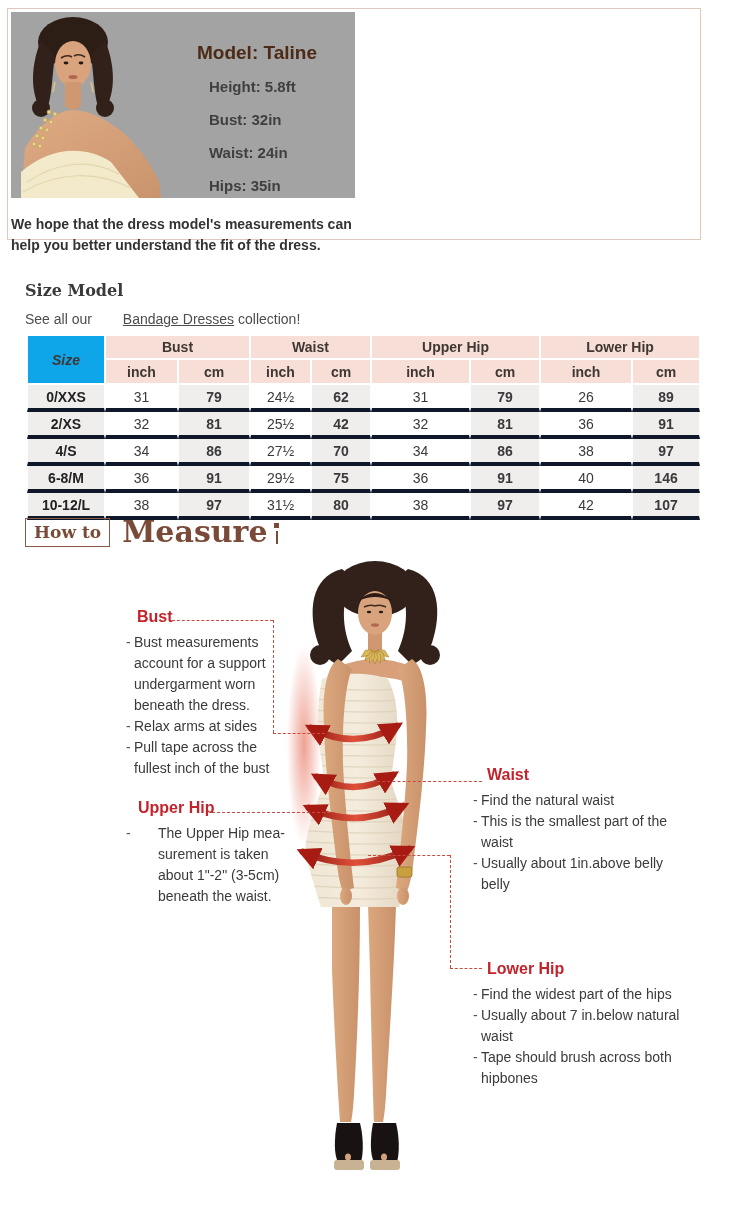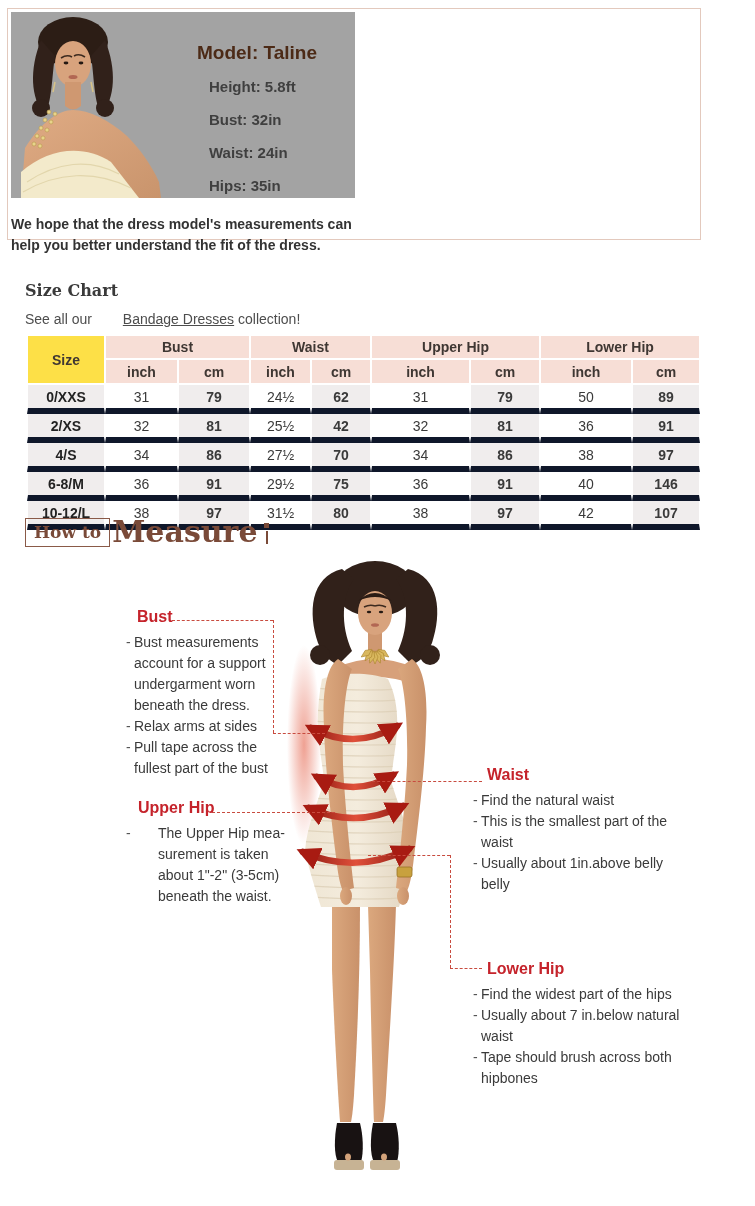--- a/index.html
+++ b/index.html
@@ -50,37 +50,37 @@
   table.size-chart th, table.size-chart td{
     text-align:center;vertical-align:middle;padding:0;
     border-left:1px solid #fff;border-right:1px solid #fff;
   }
   thead th{
     background:#f7ded6;color:#3f3733;font-weight:bold;
     border-bottom:2px solid #fff;
   }
   thead tr.group-row th{height:22px;}
   thead tr.unit-row th{height:23px;}
-  th.corner{background:#fde047;}
-  tbody th, tbody td{height:23px;border-bottom:6px solid #0f172a;background:#fff;}
+  th.corner{background:#0ea5e9;font-style:italic;}
+  tbody th, tbody td{height:23px;border-bottom:4px solid #0f172a;background:#fff;}
   tbody th.size-cell{background:#f0eded;font-weight:bold;color:#222;}
   tbody td.cm{background:#f0eded;font-weight:bold;}
   tbody td.inch{background:#ffffff;}
 
   
   .htm-heading{
     left:25px;top:512px;margin:0;height:40px;
     display:flex;align-items:center;
     color:#7a4a38;font-family:"DejaVu Serif", serif;
   }
   .howto-box{
     display:inline-block;border:1px solid #8a5a48;
     padding:3px 8px 4px 8px;font-size:17px;line-height:20px;
   }
-  .measure-word{font-size:30px;margin-left:2px;line-height:34px;}
+  .measure-word{font-size:30px;margin-left:12px;line-height:34px;}
   .heading-deco{display:inline-flex;flex-direction:column;align-items:center;margin-left:7px;margin-top:2px;}
   .deco-square{width:5px;height:5px;background:#7a4a38;}
   .deco-bar{width:2px;height:13px;background:#7a4a38;margin-top:3px;}
 
   
   .figure-area{left:0;top:555px;width:755px;height:651px;}
   .figure-svg{position:absolute;left:280px;top:0;}
 
   .conn-h{position:absolute;border-top:1px dashed #c84b3f;height:0;}
   .conn-v{position:absolute;border-left:1px dashed #c84b3f;width:0;}
@@ -165,21 +165,21 @@
       <p class="model-line">Height: 5.8ft</p>
       <p class="model-line">Bust: 32in</p>
       <p class="model-line">Waist: 24in</p>
       <p class="model-line">Hips: 35in</p>
       <p class="model-line">Model's Dress Size: 2</p>
     </div>
   </div>
   <p class="model-caption">We hope that the dress model's measurements can help you better understand the fit of the dress.</p>
 </section>
 
-<h2 class="abs size-heading">Size Chart</h2>
+<h2 class="abs size-heading">Size Model</h2>
 
 <p class="abs intro"><span>See all our </span><a>Bandage Dresses</a><span> collection!</span></p>
 
 <table class="size-chart">
   <colgroup>
     <col style="width:78px">
       <col style="width:73px">
       <col style="width:72px">
     <col style="width:61px">
       <col style="width:60px">
@@ -209,21 +209,21 @@
   </thead>
   <tbody>
     <tr>
       <th class="size-cell">0/XXS</th>
       <td class="inch">31</td>
       <td class="cm">79</td>
       <td class="inch">24½</td>
       <td class="cm">62</td>
       <td class="inch">31</td>
       <td class="cm">79</td>
-      <td class="inch">50</td>
+      <td class="inch">26</td>
       <td class="cm">89</td>
     </tr>
     <tr>
       <th class="size-cell">2/XS</th>
       <td class="inch">32</td>
       <td class="cm">81</td>
       <td class="inch">25½</td>
       <td class="cm">42</td>
       <td class="inch">32</td>
       <td class="cm">81</td>
@@ -409,21 +409,21 @@
     <div class="bullet">
         <span class="dash">-</span>
         <span class="btext">Bust measurements account for a support undergarment worn beneath the dress.</span>
       </div>
     <div class="bullet">
         <span class="dash">-</span>
         <span class="btext">Relax arms at sides</span>
       </div>
     <div class="bullet">
         <span class="dash">-</span>
-        <span class="btext">Pull tape across the fullest part of the bust</span>
+        <span class="btext">Pull tape across the fullest inch of the bust</span>
       </div>
   </div>
 
   <div class="ann" id="ann-upperhip">
     <div class="ann-label">Upper Hip</div>
     <div class="bullet">
         <span class="dash">-</span>
         <span class="btext">The Upper Hip mea-surement is taken about 1"-2" (3-5cm) beneath the waist.</span>
       </div>
   </div>

